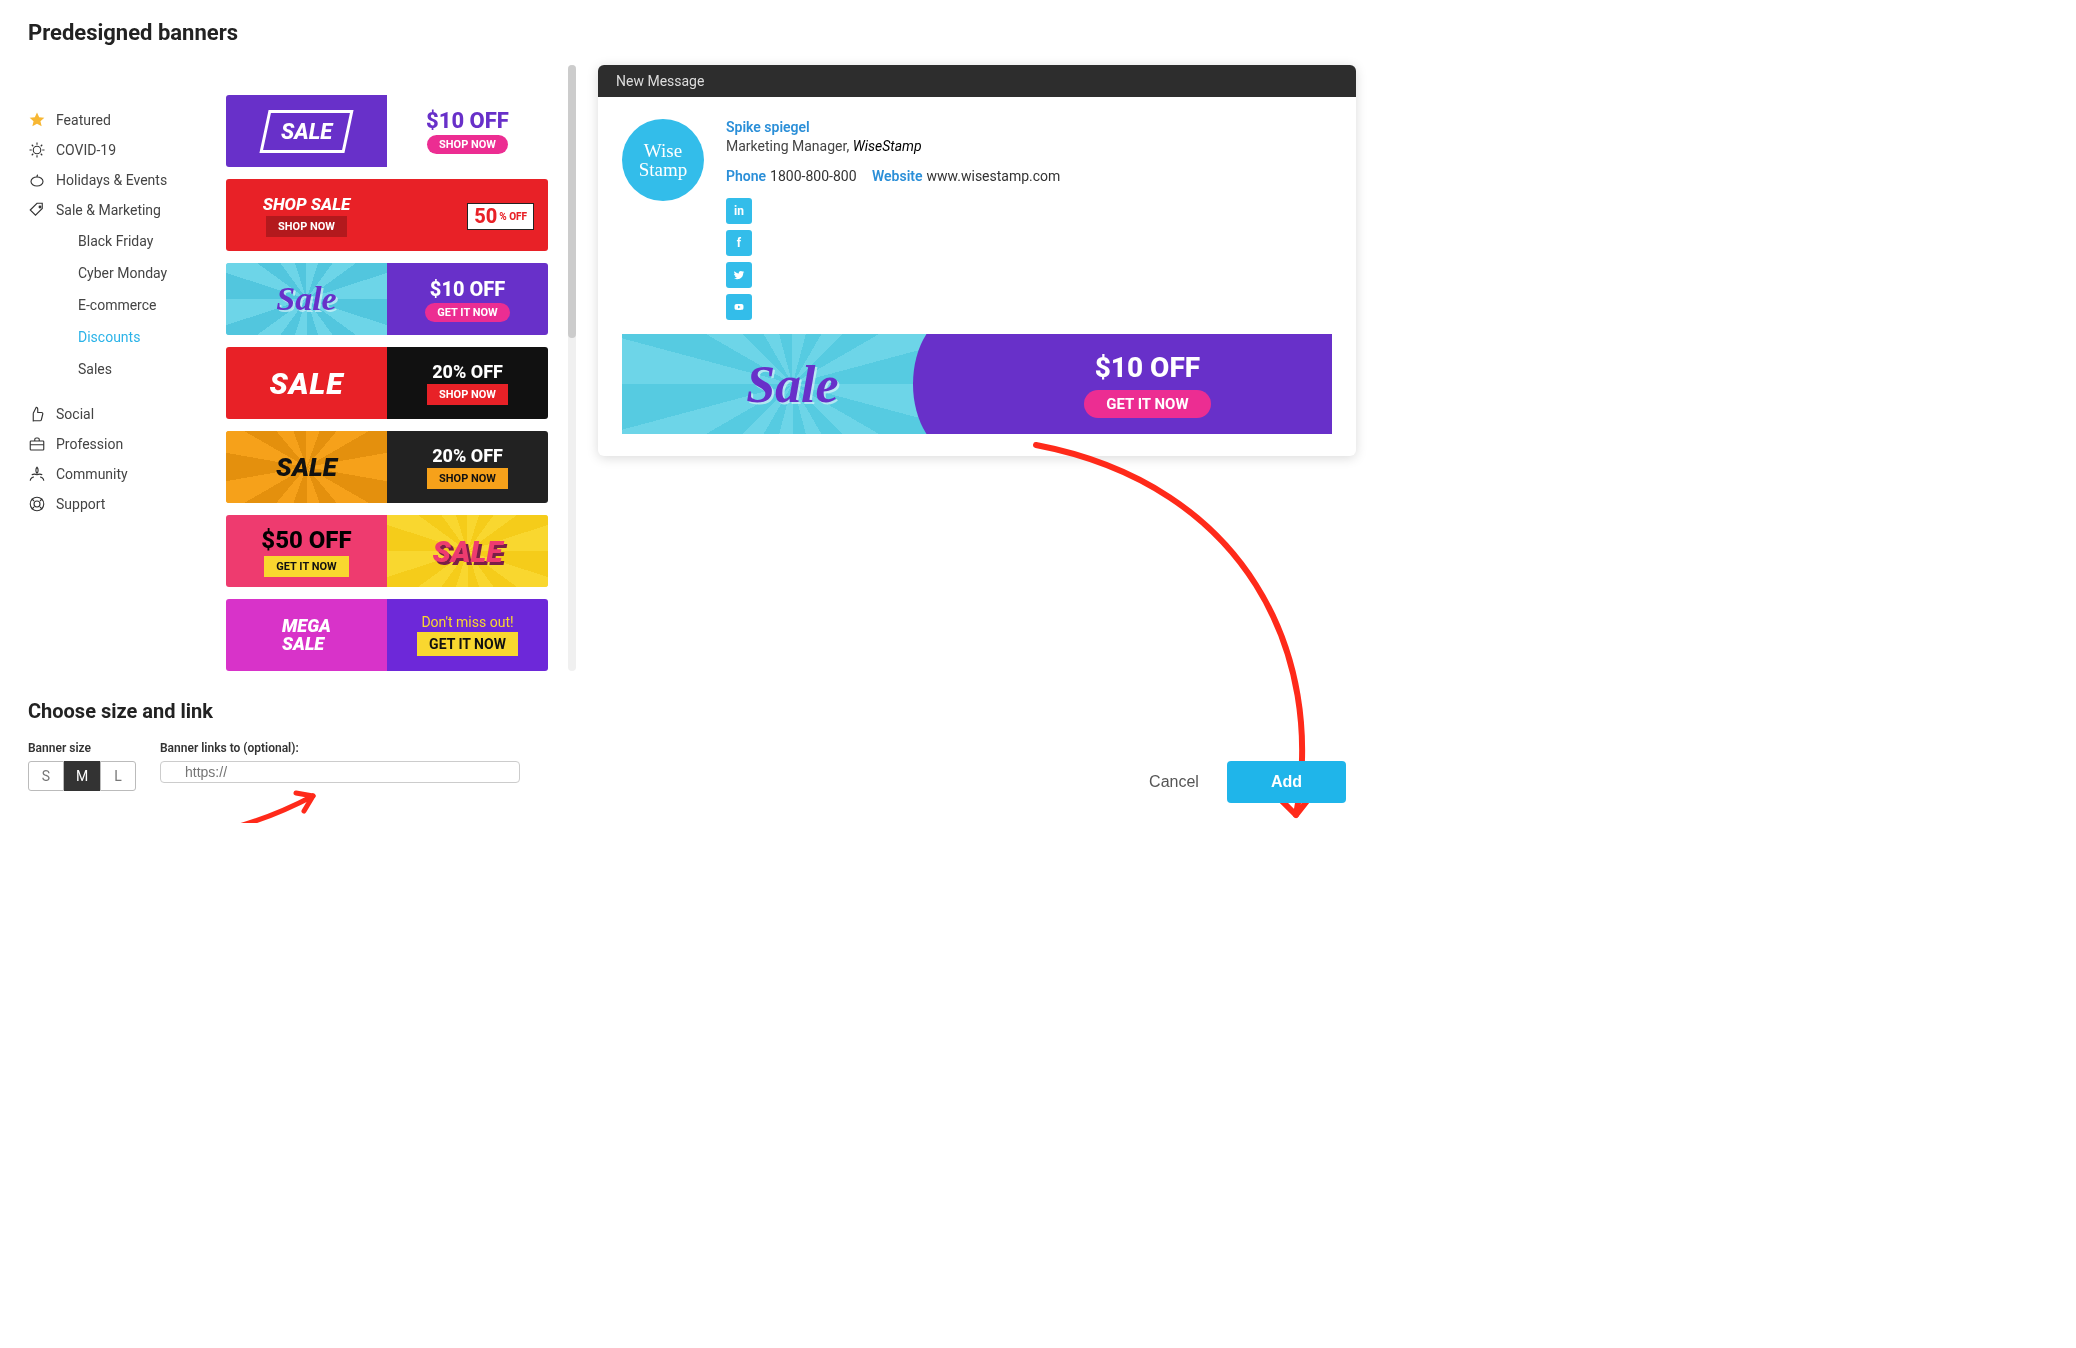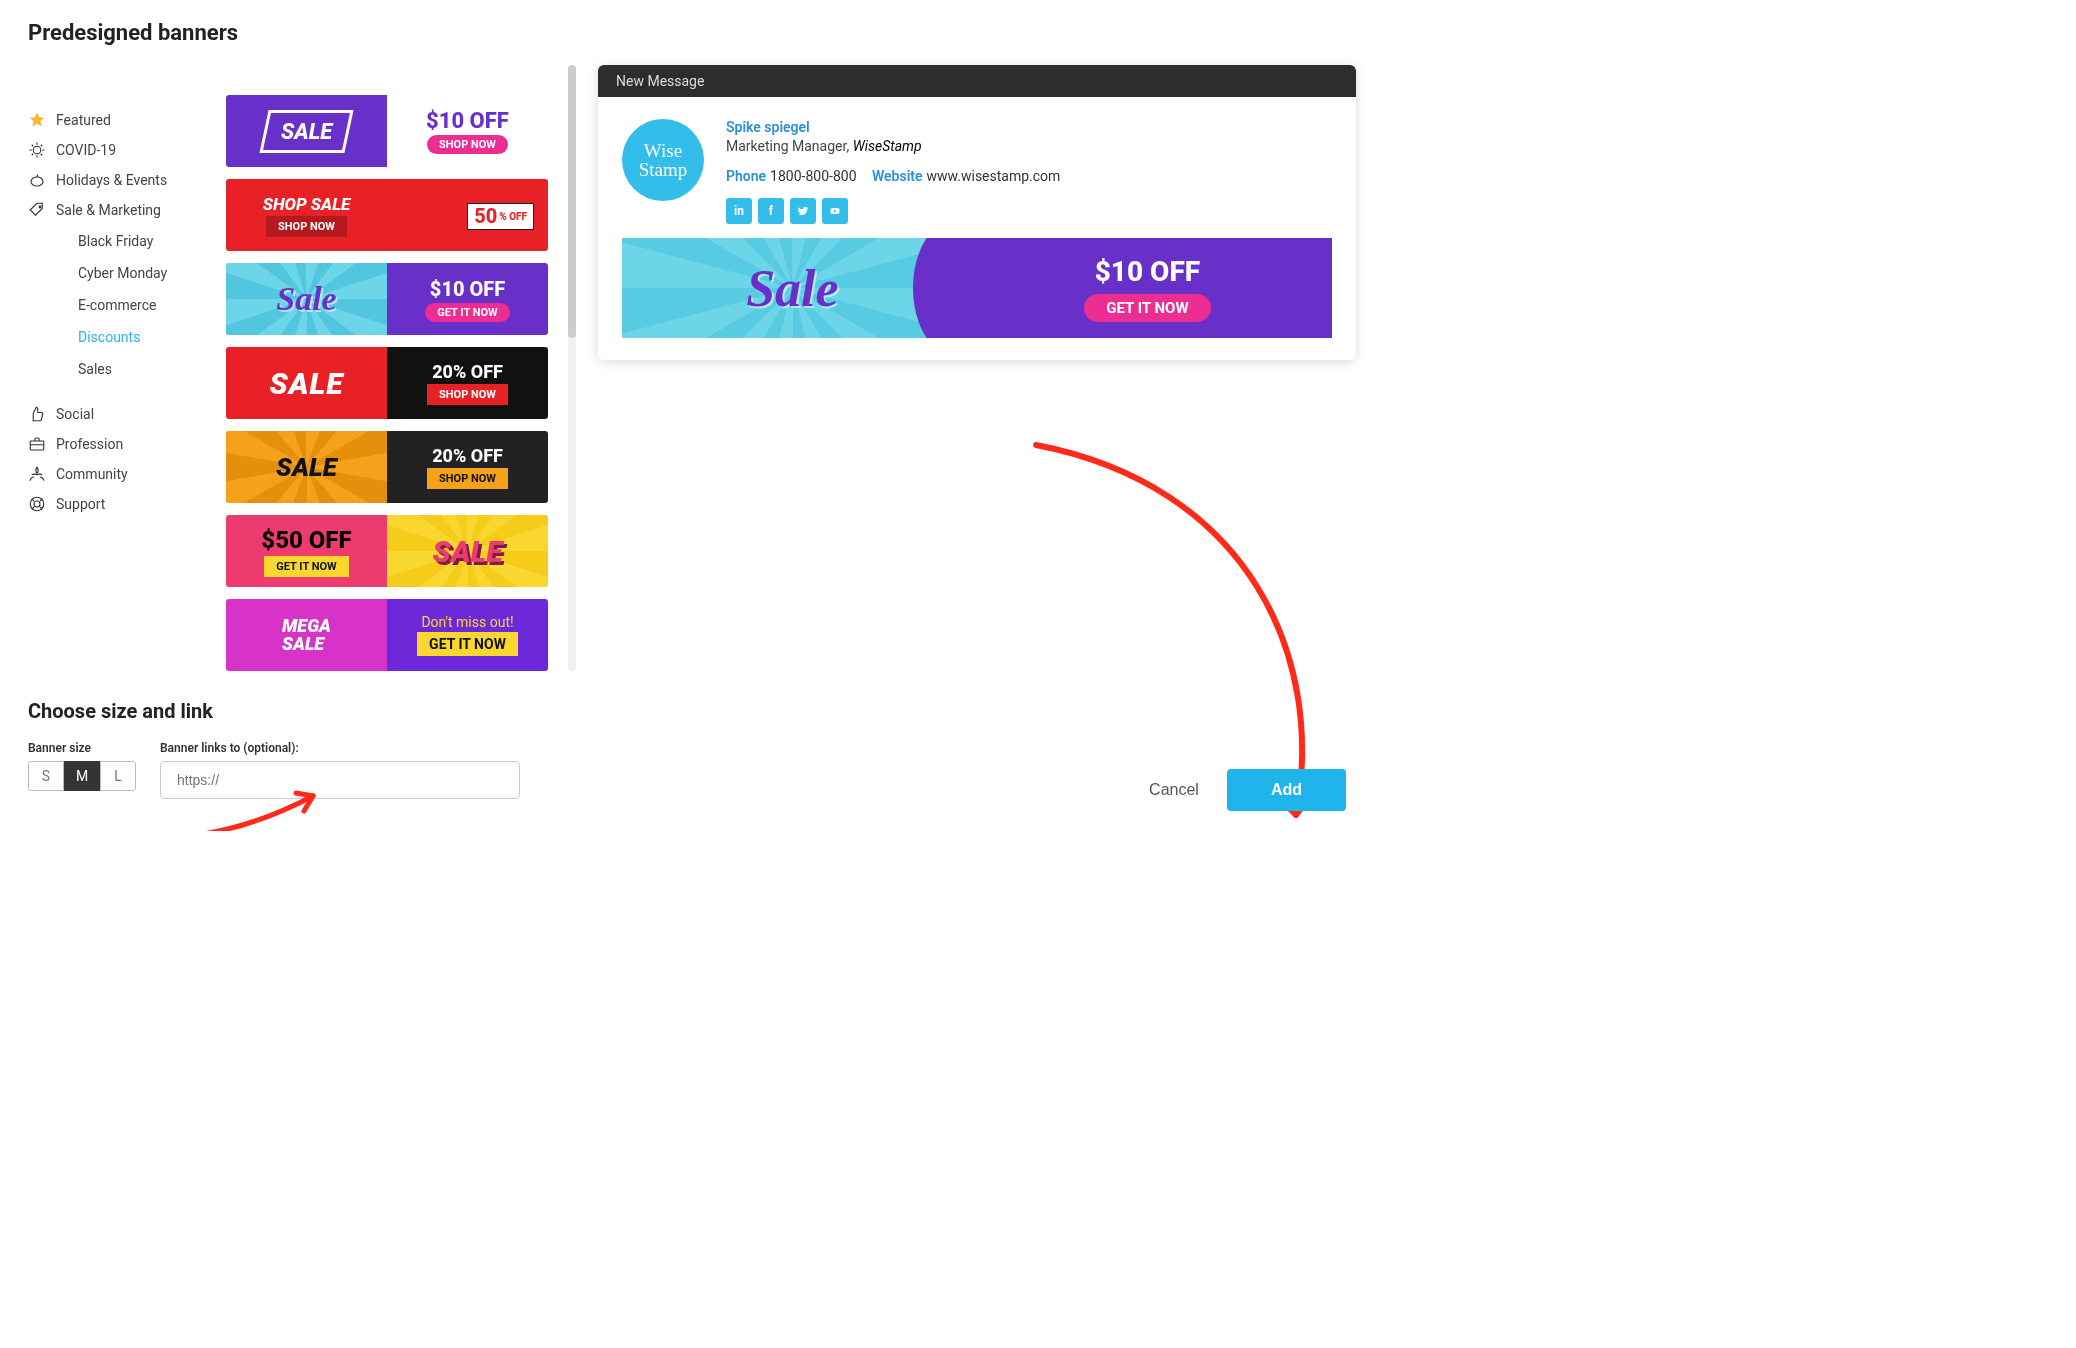--- a/index.html
+++ b/index.html
@@ -99,22 +99,22 @@
   .size-group { display:flex; }
   .size-btn {
     width: 36px; height: 30px; border:1px solid #bbb; background:#fff;
     display:flex;align-items:center;justify-content:center;
     font-size:14px; color:#777; cursor:pointer;
   }
   .size-btn:first-child { border-radius: 3px 0 0 3px; }
   .size-btn:last-child { border-radius: 0 3px 3px 0; }
   .size-btn.active { background:#333; color:#fff; border-color:#333; }
   .link-input {
-    width: 360px; height: 38px; border:1px solid #ccc; border-radius:4px;
-    padding: 0 16px; font-size:14px; color:#666;
+    width: 360px; height: 22px; border:1px solid #ccc; border-radius:4px;
+    padding: 0 24px; font-size:14px; color:#666;
   }
 
   
   .right-col { flex:1; }
   .preview {
     border-radius: 6px; overflow: hidden;
     box-shadow: 0 2px 12px rgba(0,0,0,.15);
     margin-left: 30px;
     background:#fff;
   }
@@ -124,21 +124,21 @@
   .sig-row { display:flex; gap:22px; padding: 22px 24px 14px 24px; }
   .avatar { width:82px; height:82px; border-radius:50%; background:#33bdea; display:flex;align-items:center;justify-content:center; }
   .avatar span { color:#fff; font-family: cursive; font-size:19px; line-height:1; text-align:center; }
   .sig-details { flex:1; font-size:14px; }
   .sig-name { color:#2b8fd8; font-weight:600; }
   .sig-title { color:#444; margin-top:3px; }
   .sig-title a { color:#000000; text-decoration:none;font-style:italic; }
   .sig-contact { margin-top:14px; }
   .sig-contact .k { color:#2b8fd8; font-weight:600; margin-right:4px;}
   .sig-contact .v { color:#333; margin-right:12px;}
-  .social-row { display:flex; gap:6px; margin-top:14px;}
+  .social-row { display:flex; gap:6px; margin-top:14px;flex-direction:column;}
   .social-btn { width:26px; height:26px; background:#33bdea; border-radius:3px; display:flex;align-items:center;justify-content:center; color:#fff; font-size:12px; font-weight:700;}
   .sig-banner-wrap { padding: 0 24px 22px 24px; }
   .sig-banner { height: 100px; display:flex; }
   .sig-banner .l { flex:0 0 48%; background:#6dd5e8; position:relative; overflow:hidden; display:flex;align-items:center;justify-content:center;}
   .sig-banner .l .rays { position:absolute; inset:-20px; background: repeating-conic-gradient(from 0deg at 50% 50%, #6dd5e8 0 15deg, #56cbe1 15deg 30deg);}
   .sig-banner .l .curve { position:absolute; right:-40px; top:-20px; bottom:-20px; width:90px; background:#6830c9; border-radius:50%; }
   .sig-banner .l .txt { position:relative; font-family: cursive; font-size:52px; color:#6830c9; font-weight:700; font-style:italic; text-shadow: 2px 2px 0 #fff8;}
   .sig-banner .r { flex:1; background:#6830c9; display:flex; flex-direction:column; align-items:center; justify-content:center;}
   .sig-banner .r .price { color:#fff; font-weight:800; font-size:28px; }
   .sig-banner .r .pill { background:#ec2d92; color:#fff; padding:5px 22px; border-radius:18px; font-size:15px; font-weight:700; margin-top:6px;}

